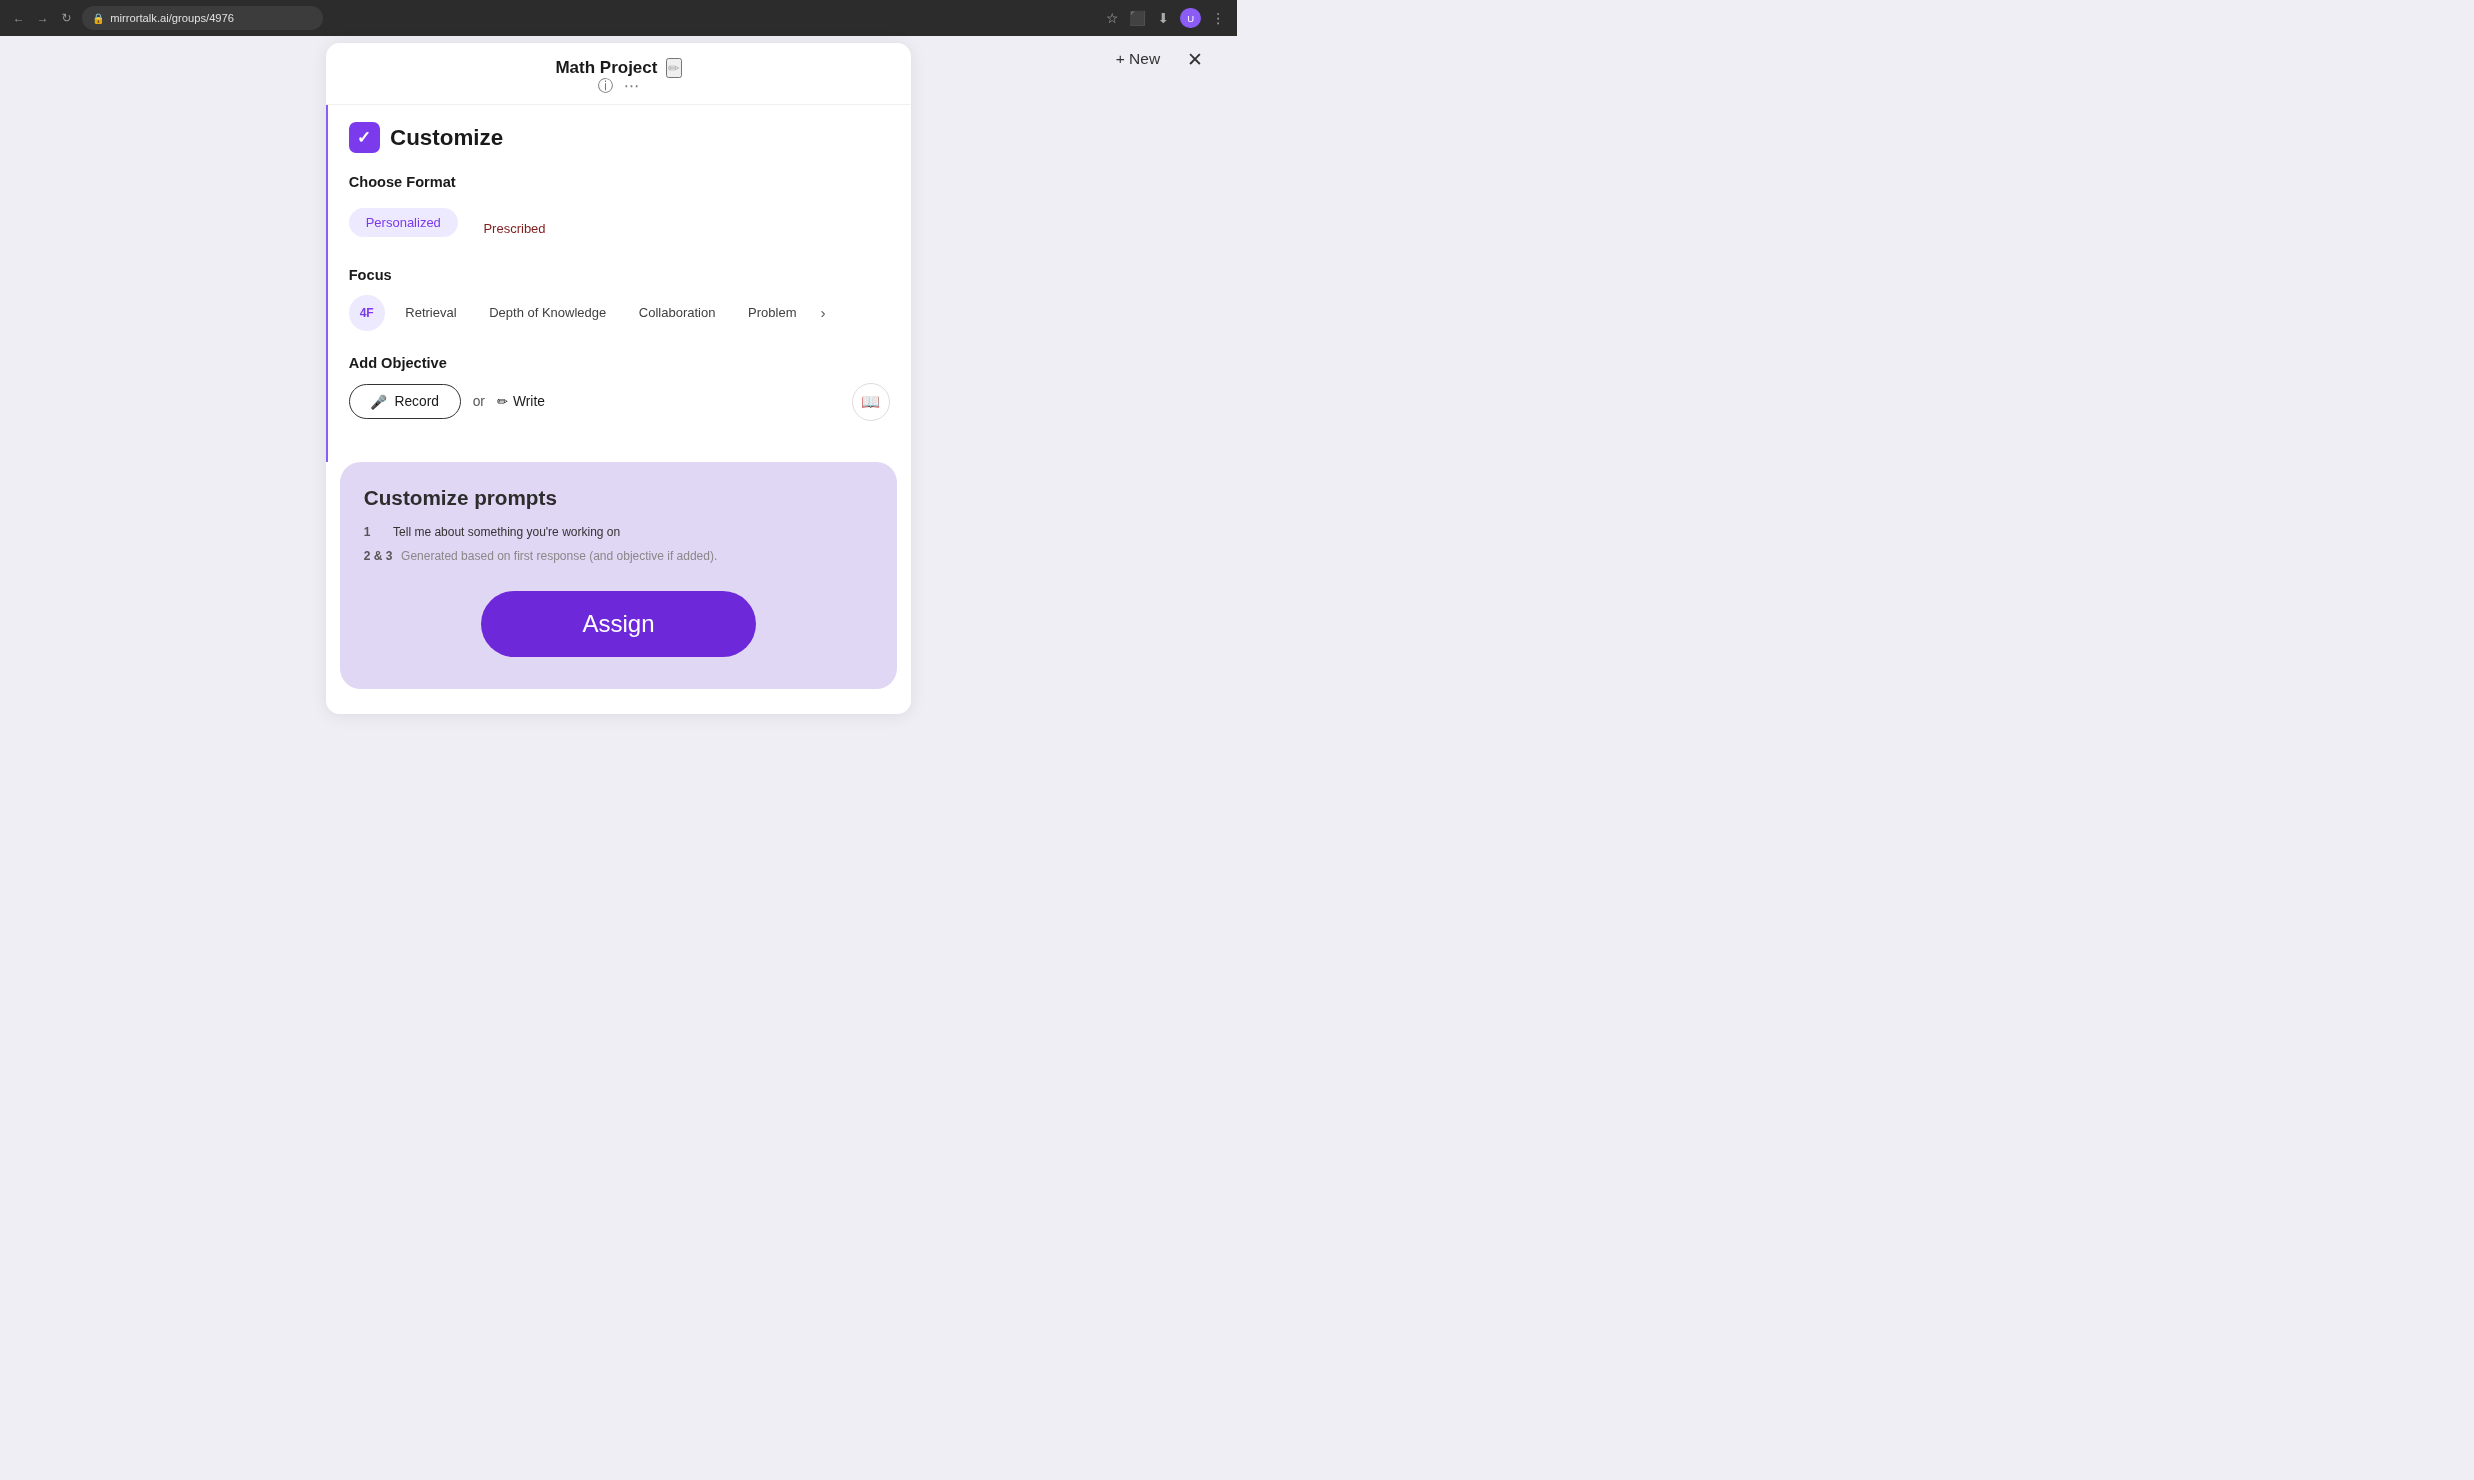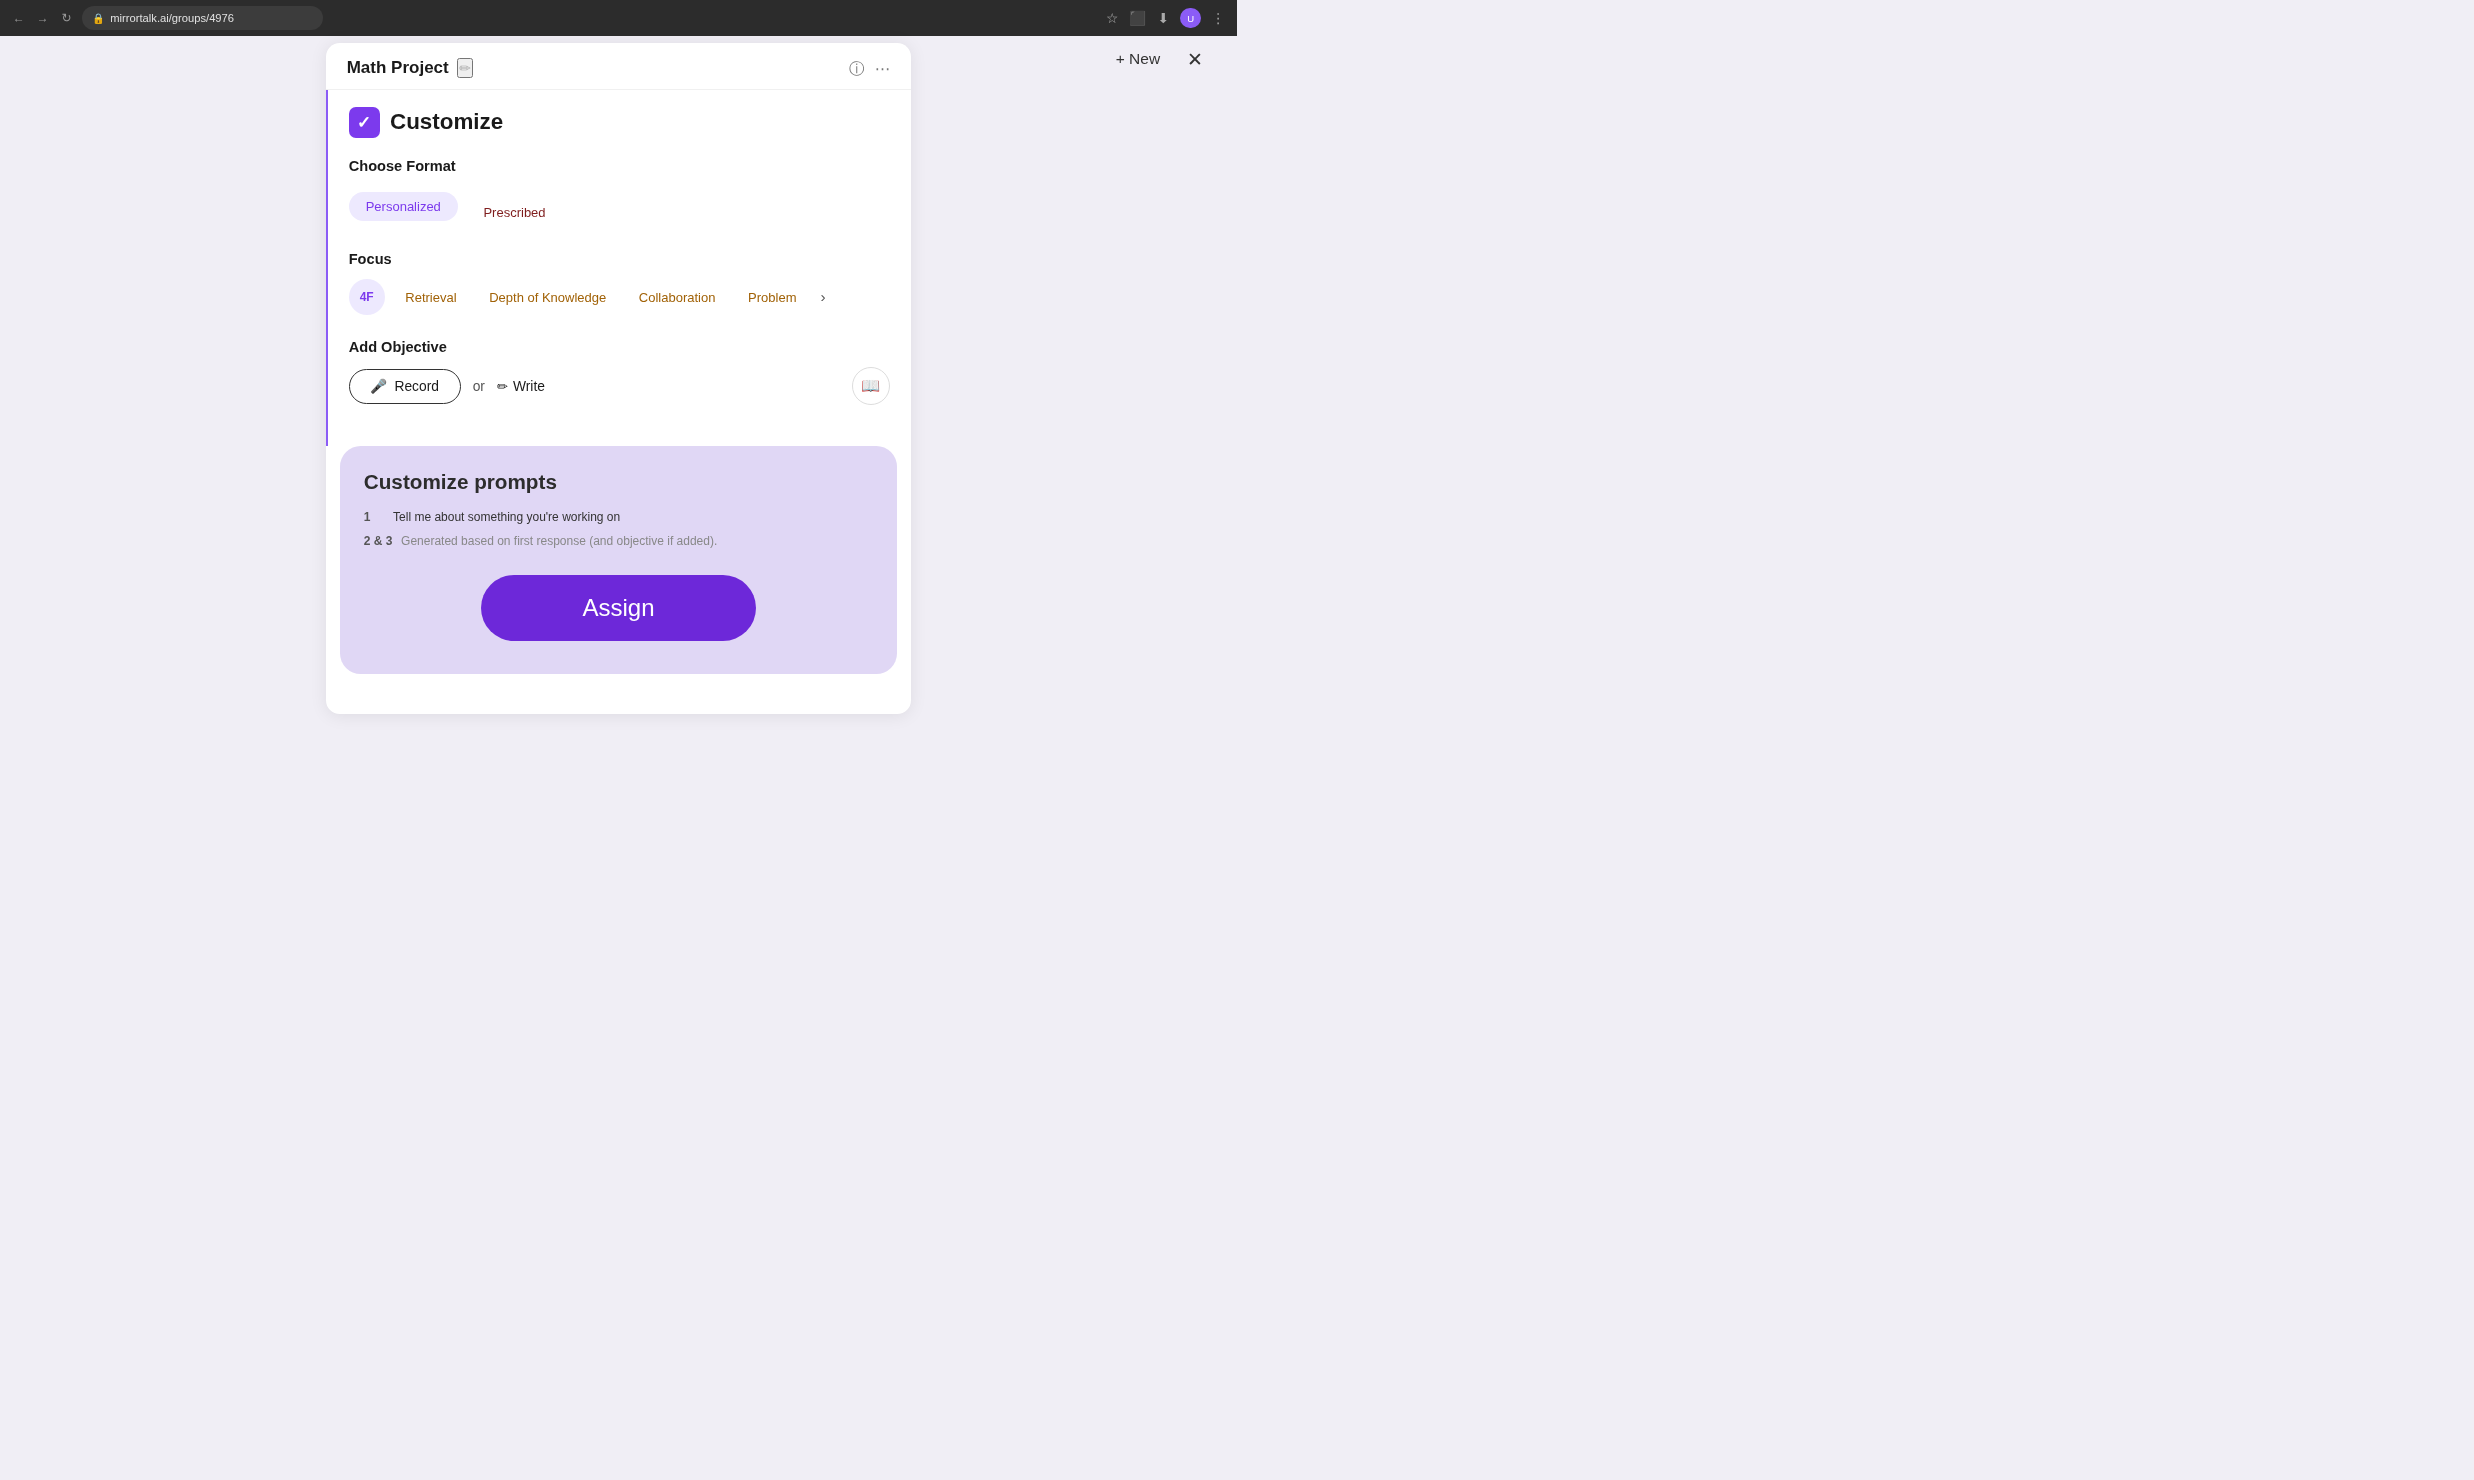--- a/index.html
+++ b/index.html
@@ -118,20 +118,21 @@
       height: 671px;
     }
 
     
     .panel-header {
       padding: 15.5px 20.7px 10.3px;
       display: flex;
       align-items: center;
       justify-content: space-between;
       border-bottom: 0.9px solid #f0f0f0;
+      flex-direction: column;
     }
     .panel-title-area {
       display: flex;
       align-items: center;
       gap: 8.6px;
     }
     .panel-title {
       font-size: 17px;
       font-weight: 600;
       color: #1a1a1a;
@@ -232,21 +233,21 @@
       border-radius: 50%;
       width: 36px; height: 36px;
       display: flex; align-items: center; justify-content: center;
       font-size: 12px;
       font-weight: 600;
       cursor: pointer;
       border: none;
     }
     .focus-pill-inactive {
       background: transparent;
-      color: #a16207;
+      color: #404040;
       padding: 6.9px 12px;
       border-radius: 43px;
       font-size: 13px;
       cursor: pointer;
       border: none;
       font-weight: 400;
     }
     .focus-chevron {
       color: #555;
       font-size: 15.5px;

